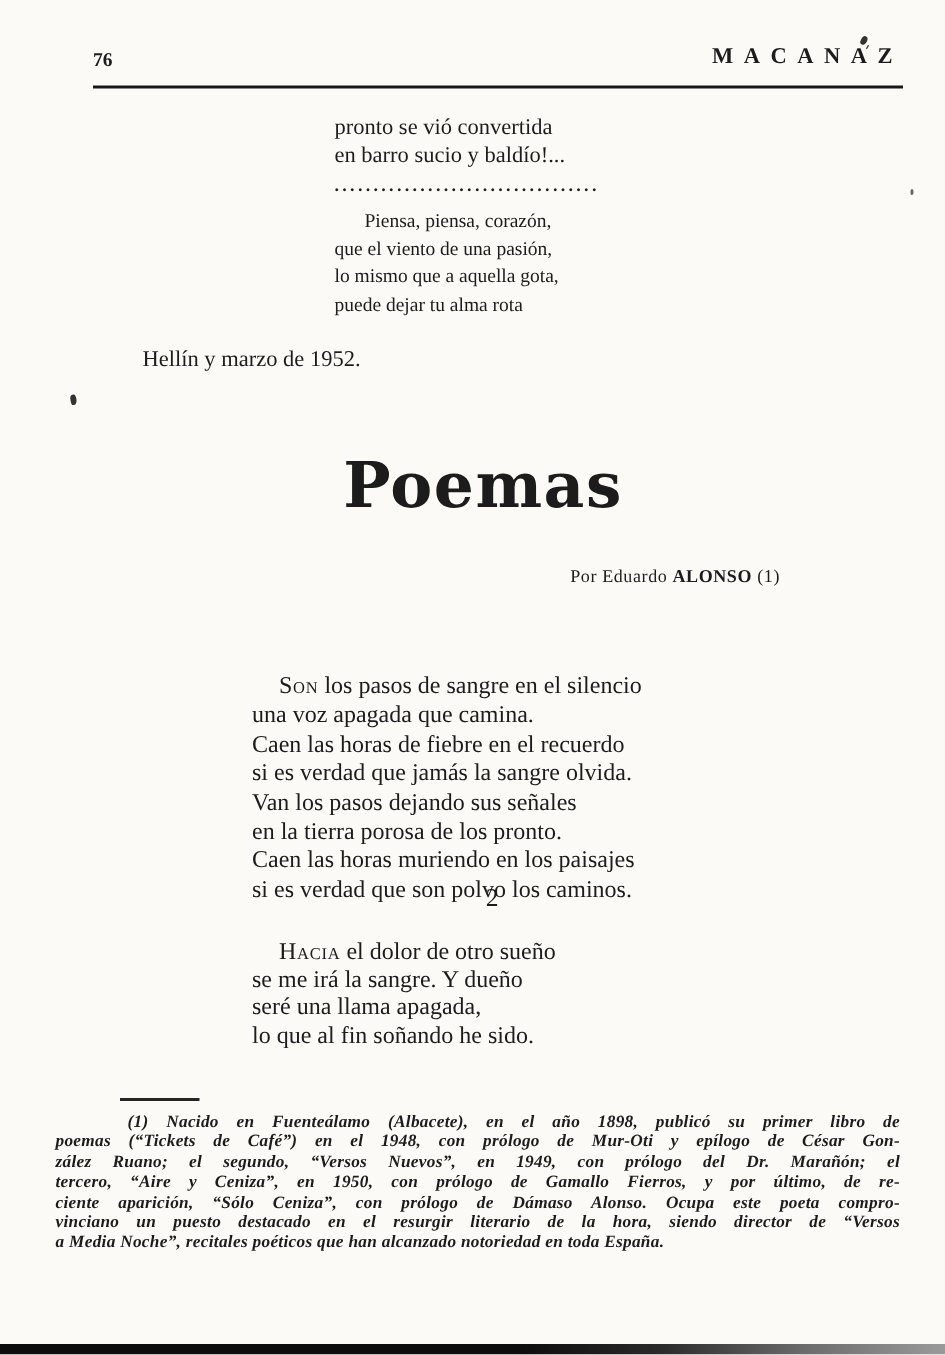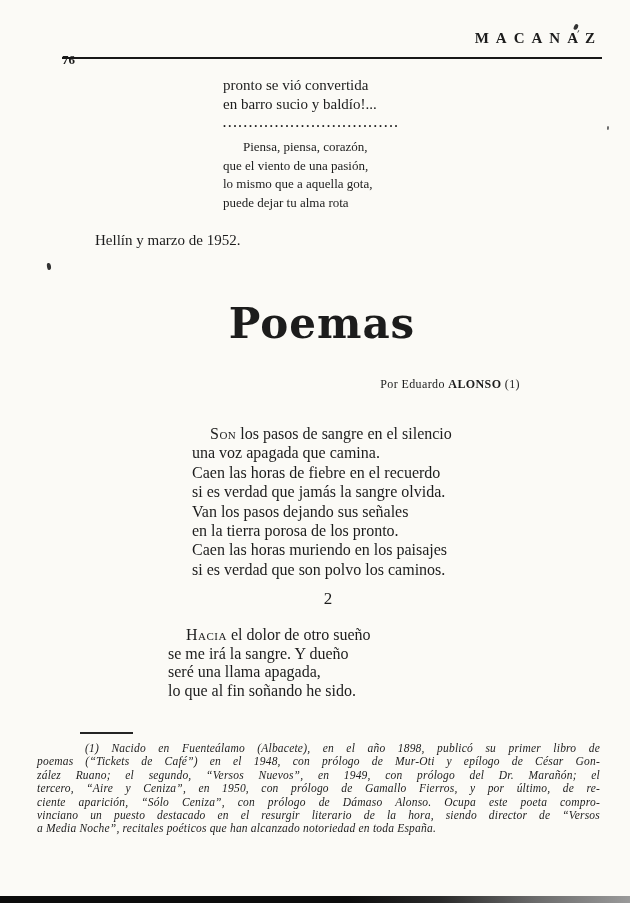--- a/index.html
+++ b/index.html
@@ -7,48 +7,48 @@
   body {
     position: relative;
     background: #fbfaf6;
     color: #1c1c1c;
     font-family: "Liberation Serif", serif;
     overflow: hidden;
   }
   .abs { position: absolute; }
 
   
-  .page-number { left: 62px; top: 32px; font-size: 13px; font-weight: bold; margin-top: 20px; }
+  .page-number { left: 62px; top: 32px; font-size: 13px; font-weight: bold; }
   .header-title { right: 28px; top: 30px; font-size: 15px; font-weight: bold; letter-spacing: 7px; }
   .header-rule { left: 62px; top: 57px; width: 540px; height: 2px; background: #181818; }
 
   
   .fragment { left: 223px; top: 76px; font-size: 15px; line-height: 19px; }
   .ellipsis-divider { left: 223px; top: 116px; width: 200px; font-size: 12px; font-weight: bold; letter-spacing: 2.2px; overflow: hidden; white-space: nowrap; }
   .fragment-stanza { left: 223px; top: 138px; font-size: 13px; line-height: 18.6px; }
   .fragment-stanza .line-indent { padding-left: 20px; }
 
   .dateline { left: 95px; top: 232px; font-size: 15px; }
 
   
   .poem-title { left: 0; top: 299px; width: 644px; text-align: center; font-family: "DejaVu Serif", serif; font-size: 42px; font-weight: bold; letter-spacing: 1px; }
   .byline { right: 110px; top: 377px; font-size: 12px; letter-spacing: 0.4px; }
   .byline .author { font-weight: bold; }
 
   .stanza { left: 168px; font-size: 16px; line-height: 19.4px; }
-  .stanza-1 { top: 424px; margin-left: 24px; }
+  .stanza-1 { top: 448px; }
   .stanza-2 { top: 626px; line-height: 18.6px; }
   .stanza .line-indent { padding-left: 18px; }
   .lead { font-variant: small-caps; letter-spacing: 0.5px; }
 
   .section-number { left: 168px; top: 589px; width: 320px; text-align: center; font-size: 17px; }
 
   
   .footnote-rule { left: 80px; top: 732px; width: 53px; height: 2px; background: #242424; }
-  .footnote { left: 37px; top: 742px; width: 563px; font-size: 11.5px; font-style: italic; line-height: 13.4px; letter-spacing: 0.2px; }
+  .footnote { left: 37px; top: 742px; width: 563px; font-size: 11.5px; font-style: italic; line-height: 13.4px; letter-spacing: 0.2px; font-weight: bold; }
   .footnote .fline { text-align: justify; text-align-last: justify; }
   .footnote .fline.first { padding-left: 48px; }
   .footnote .fline.last { text-align-last: left; }
 
   
   .bottom-band { left: 0; top: 896px; width: 630px; height: 7px;
     background: linear-gradient(to right, #0c0c0c 0%, #0c0c0c 55%, #2a2a2a 70%, #6b6b6b 85%, #9a9a9a 100%); }
   .speck { background: #333; border-radius: 50% 50% 60% 40%; }
   .speck-tr { left: 574px; top: 24px; width: 4px; height: 6px; transform: rotate(25deg); box-shadow: 4px 3px 0 -1.5px #444; }
   .speck-left { left: 47px; top: 263px; width: 4px; height: 7px; transform: rotate(-10deg); }

